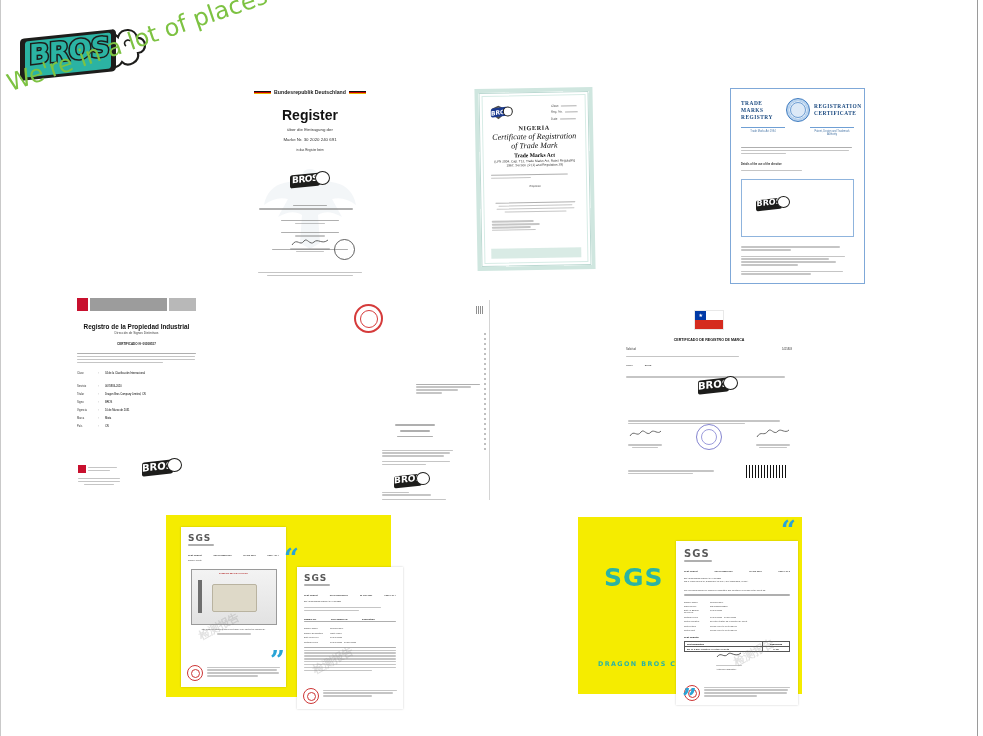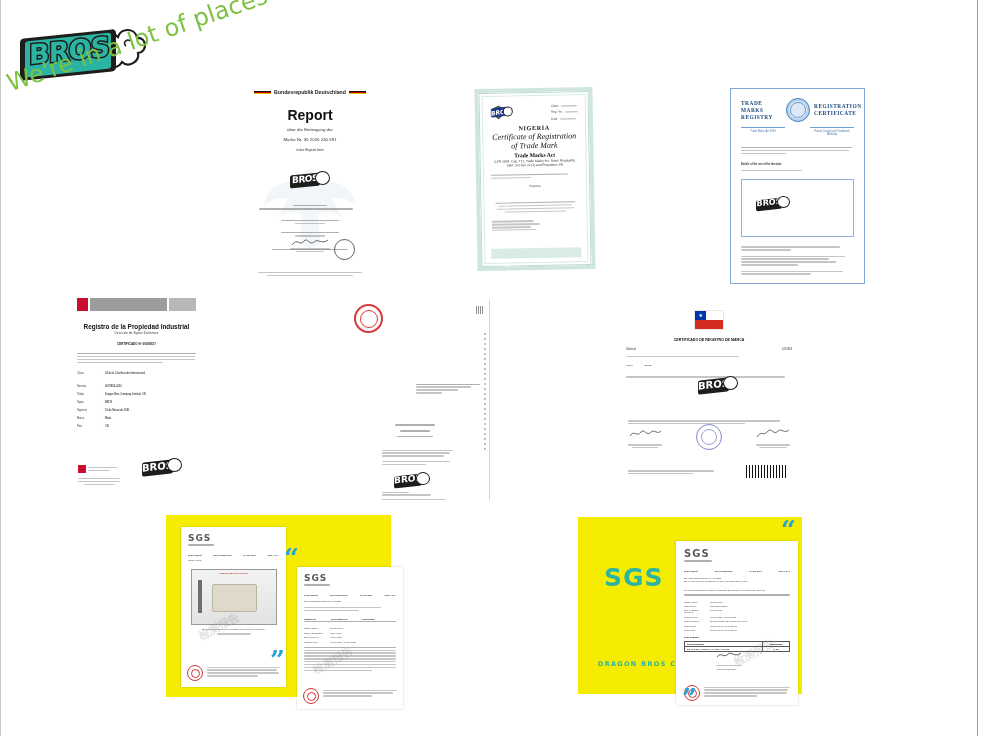--- a/index.html
+++ b/index.html
@@ -168,21 +168,21 @@
   </div>
 
   <div class="tagline">We're in a lot of places</div>
 
   <div class="doc" id="doc-de">
     <div class="flagbar">
       <span class="dash"></span>
       <span class="t">Bundesrepublik Deutschland</span>
       <span class="dash"></span>
     </div>
-    <div class="title">Report</div>
+    <div class="title">Register</div>
     <div class="sub1">über die Eintragung der</div>
     <div class="sub1">Marke Nr. 30 2020 240 691</div>
     <div class="sub1" style="font-size:3px;">in das Register beim</div>
 
     <svg class="eagle" viewBox="0 0 112 100">
       <path d="M56 12 C50 12 47 17 48 22 L30 26 C20 28 12 36 10 48 C18 42 26 40 34 42 L24 60 C34 54 42 54 48 58
                L46 86 L56 92 L66 86 L64 58 C70 54 78 54 88 60 L78 42 C86 40 94 42 102 48 C100 36 92 28 82 26 L64 22
                C65 17 62 12 56 12 Z" fill="#5d7fa0" opacity=".55"></path>
     </svg>
 

